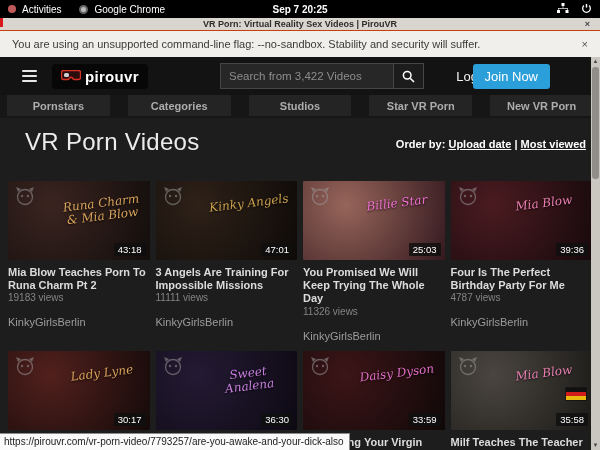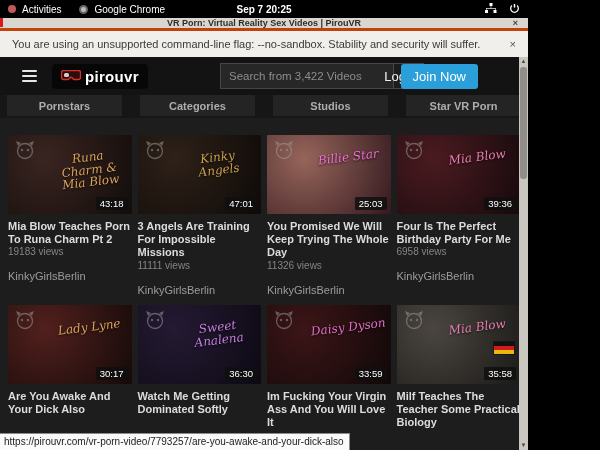--- a/index.html
+++ b/index.html
@@ -1,32 +1,32 @@
 <!DOCTYPE html>
 <html><head>
 <meta charset="utf-8">
 <style>
   *{margin:0;padding:0;box-sizing:border-box}
   html,body{width:600px;height:450px;overflow:hidden;background:#000;
     font-family:"Liberation Sans",sans-serif;-webkit-font-smoothing:antialiased}
-  .screen{position:relative;width:528px;height:450px;background:#1d1d1d;overflow:hidden}
+  .screen{position:relative;width:600px;height:450px;background:#1d1d1d;overflow:hidden}
 
   
   .sysbar{height:18px;background:#000;color:#fff;display:flex;align-items:center;
     font-size:10px;position:relative;padding:0 8px}
   .sysbar .grp{display:flex;align-items:center;gap:6px;margin-right:18px}
   .dot{width:8px;height:8px;border-radius:50%;background:#c05a5a}
   .chrome-ic{width:9px;height:9px;border-radius:50%;background:#bbb;border:2px solid #666}
   .sys-clock{position:absolute;left:0;right:0;text-align:center;font-weight:bold;font-size:10px}
   .sys-right{margin-left:auto;display:flex;align-items:center;gap:12px;z-index:2}
 
   
   .titlebar{height:13px;background:#d9d6d0;color:#2e2c29;font-size:9px;font-weight:bold;
     display:flex;align-items:center;justify-content:center;position:relative;
-    border-bottom:3px solid #c2410c}
+    border-bottom:1px solid #c2410c}
   .titlebar .close{position:absolute;right:10px;font-size:9px;color:#444;cursor:default}
   .rec-dot{position:absolute;left:0;top:0;width:3px;height:9px;background:#d81a1a}
 
   
   .warnbar{height:26px;background:#f1efec;color:#3c3a37;font-size:11px;
     display:flex;align-items:center;padding:0 12px;position:relative}
   .warnbar .close{position:absolute;right:12px;font-size:11px;color:#555}
 
   
   .siteheader{height:38px;background:#131313;display:flex;align-items:center;position:relative}
@@ -161,23 +161,33 @@
     </div>
     <span class="login">Login</span>
     <span class="joinbtn">Join Now</span>
   </div>
 
   <div class="navbar" id="nav-bar">
       <div class="nav-item">Pornstars</div>
       <div class="nav-item">Categories</div>
       <div class="nav-item">Studios</div>
       <div class="nav-item">Star VR Porn</div>
+      <div class="nav-item">New VR Porn</div>
     </div>
 
   <div class="content">
+    <div class="titlerow">
+      <h1 class="pagetitle">VR Porn Videos</h1>
+      <div class="orderby">
+        <span>Order by:</span>
+        <a>Upload date</a>
+        <span>|</span>
+        <a>Most viewed</a>
+      </div>
+    </div>
     <div class="grid" id="video-grid">
   <div class="vcard">
     <div class="thumb" style="background: radial-gradient(circle at 30% 30%, rgb(58, 36, 32), rgb(18, 13, 11));">
       <svg class="wm" width="20" height="20" viewBox="0 0 20 20">
         <path d="M3 6 L1 1 L6 3 Z" fill="#9a9a9a"></path>
         <path d="M17 6 L19 1 L14 3 Z" fill="#9a9a9a"></path>
         <circle cx="10" cy="11" r="7.5" fill="none" stroke="#9a9a9a" stroke-width="1.3"></circle>
         <circle cx="7" cy="10" r="1.2" fill="#9a9a9a"></circle>
         <circle cx="13" cy="10" r="1.2" fill="#9a9a9a"></circle>
       </svg>
@@ -233,21 +243,21 @@
         <path d="M17 6 L19 1 L14 3 Z" fill="#9a9a9a"></path>
         <circle cx="10" cy="11" r="7.5" fill="none" stroke="#9a9a9a" stroke-width="1.3"></circle>
         <circle cx="7" cy="10" r="1.2" fill="#9a9a9a"></circle>
         <circle cx="13" cy="10" r="1.2" fill="#9a9a9a"></circle>
       </svg>
       <div class="overlay-name" style="color: rgb(232, 127, 176);">Mia Blow</div>
 
       <span class="duration">39:36</span>
     </div>
     <div class="vtitle">Four Is The Perfect Birthday Party For Me</div>
-    <div class="views">6958 views</div>
+    <div class="views">4787 views</div>
     <div class="studio">KinkyGirlsBerlin</div>
   </div>
 
   <div class="vcard">
     <div class="thumb" style="background: radial-gradient(circle at 30% 30%, rgb(81, 32, 29), rgb(20, 10, 9));">
       <svg class="wm" width="20" height="20" viewBox="0 0 20 20">
         <path d="M3 6 L1 1 L6 3 Z" fill="#9a9a9a"></path>
         <path d="M17 6 L19 1 L14 3 Z" fill="#9a9a9a"></path>
         <circle cx="10" cy="11" r="7.5" fill="none" stroke="#9a9a9a" stroke-width="1.3"></circle>
         <circle cx="7" cy="10" r="1.2" fill="#9a9a9a"></circle>

